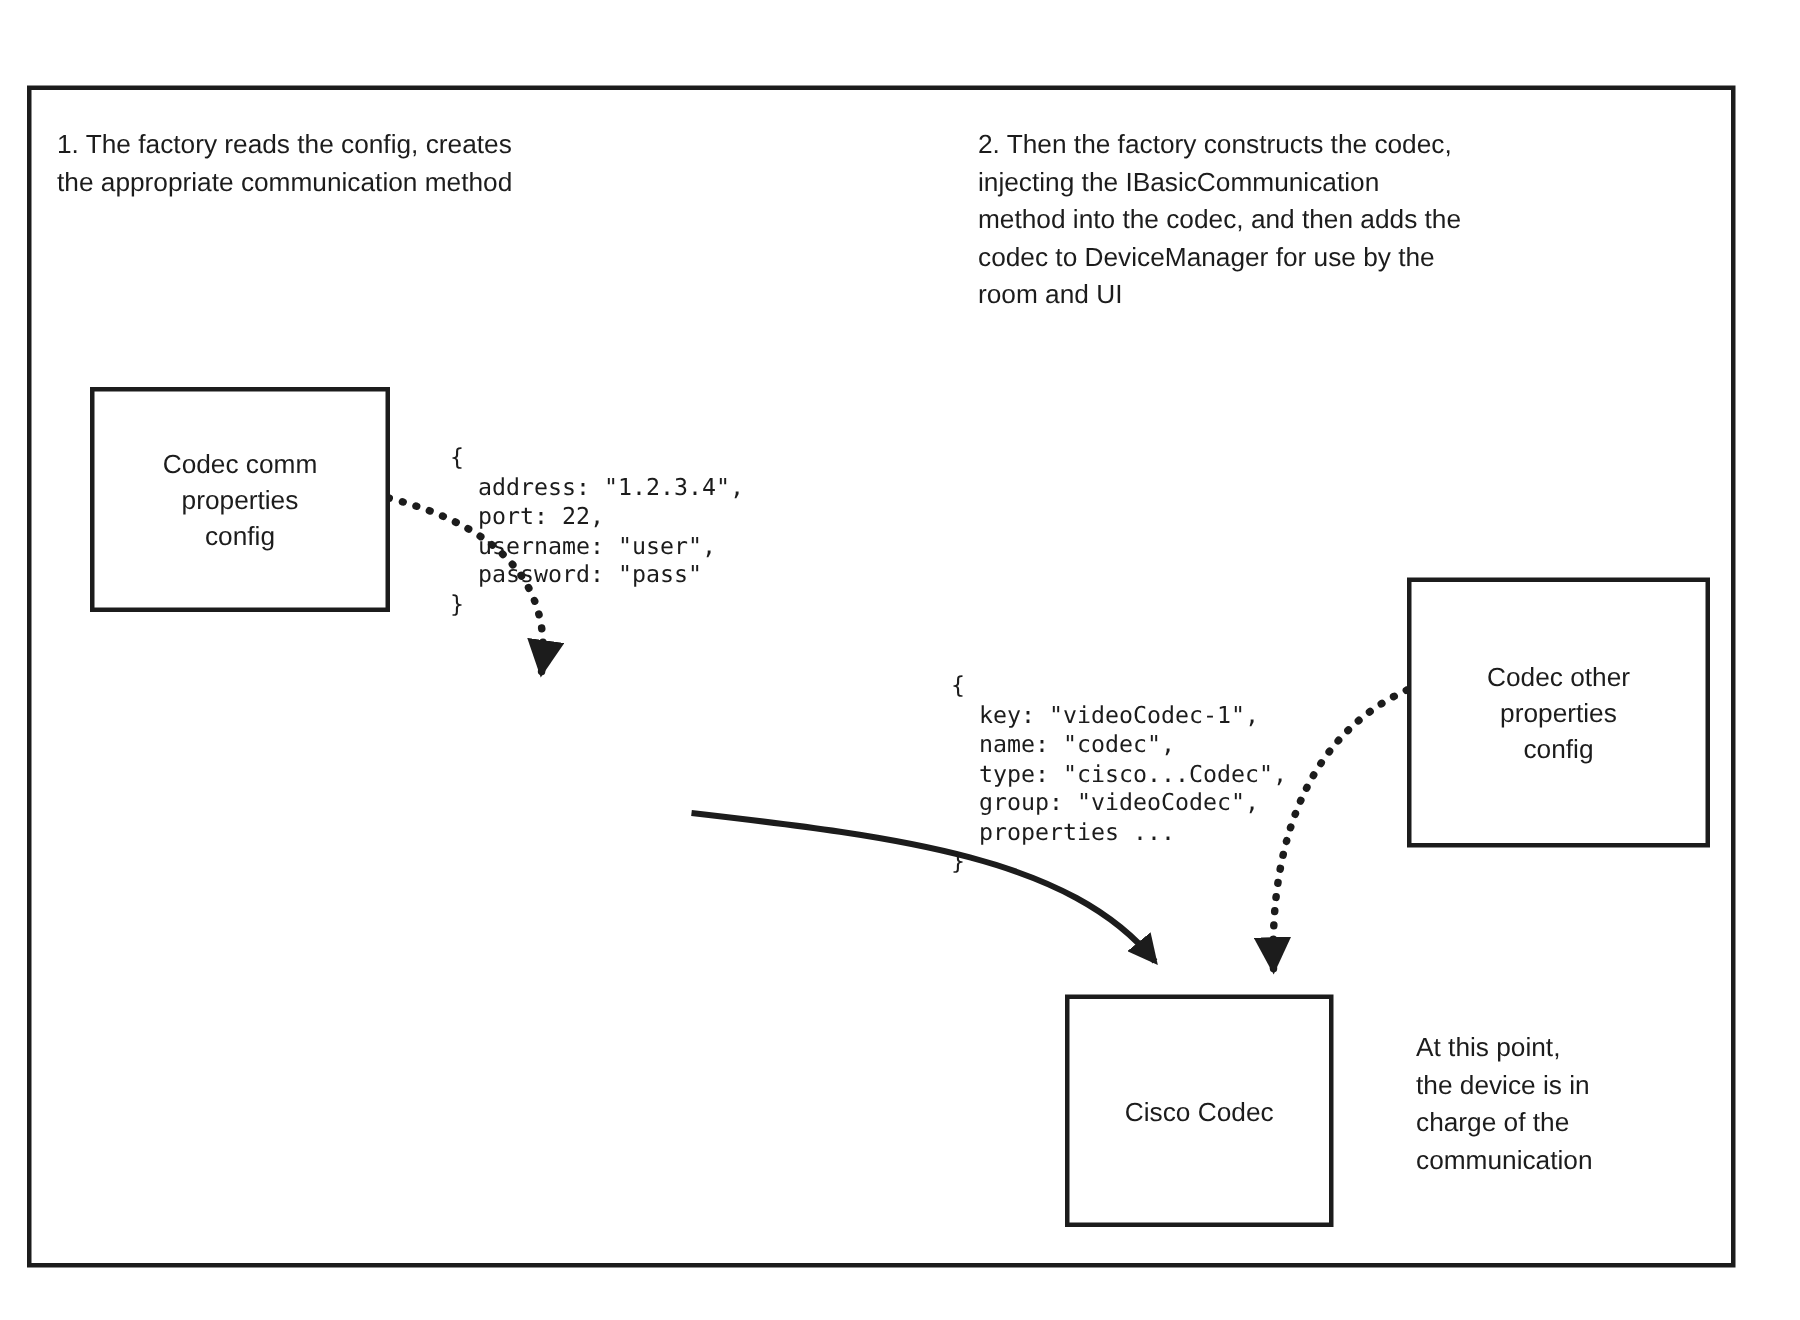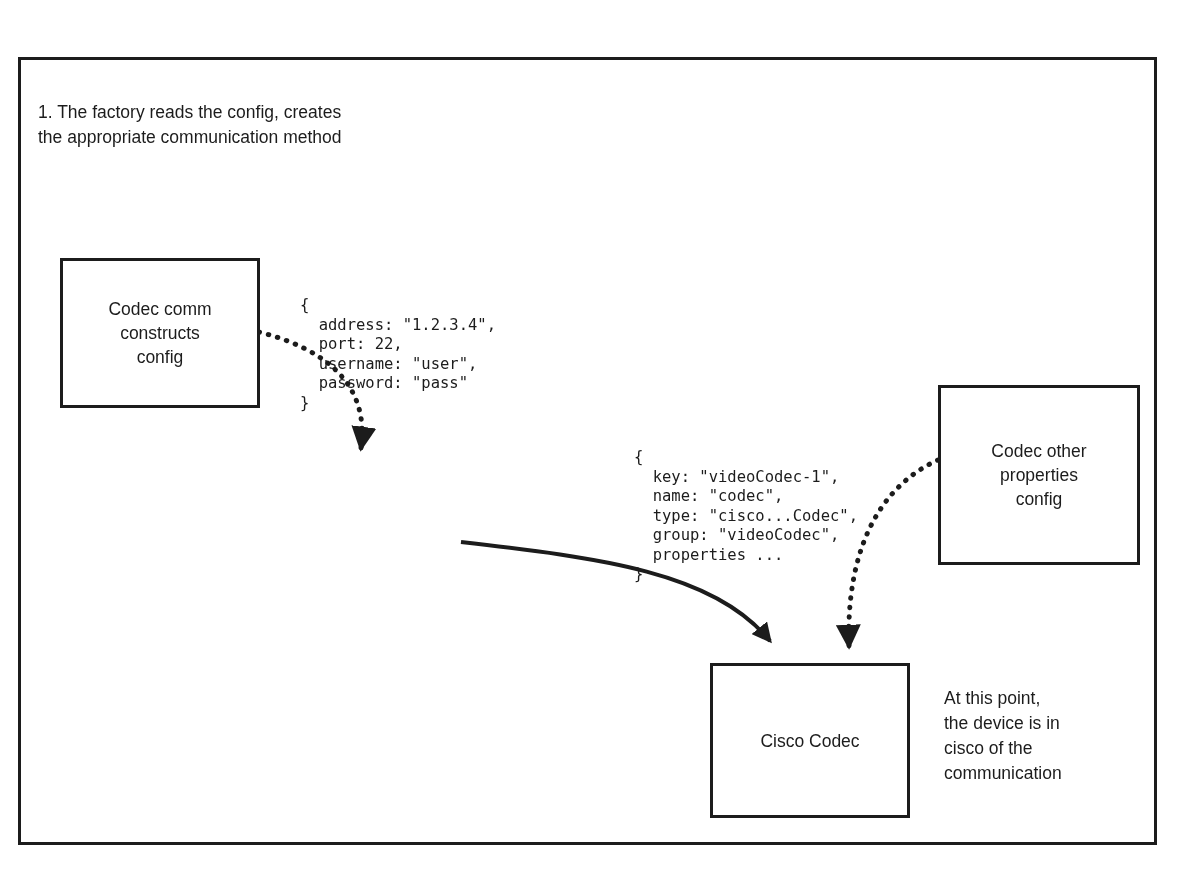--- a/index.html
+++ b/index.html
@@ -26,41 +26,41 @@
     box-sizing: border-box;
     background: transparent;
   }
   .note {
     position: absolute;
     font-size: 17.5px;
     line-height: 25px;
     white-space: pre;
     color: #1c1c1c;
   }
-  #note-step1 { left: 38px;  top: 84px; margin-top: 16px; }
+  #note-step1 { left: 38px;  top: 84px; }
   #note-step2 { left: 652px; top: 84px; }
   #note-at-this-point { left: 944px; top: 686px; }
 
   .dbox {
     position: absolute;
     box-sizing: border-box;
     border: 3px solid #1c1c1c;
     background: #ffffff;
     display: flex;
     align-items: center;
     justify-content: center;
     text-align: center;
     font-size: 17.5px;
     line-height: 24px;
     white-space: pre;
   }
   #box-codec-comm   { left: 60px;  top: 258px; width: 200px; height: 150px; }
   #box-ssh-client   { left: 260px; top: 465px; width: 200px; height: 155px; }
   #box-codec-other  { left: 938px; top: 385px; width: 202px; height: 180px; }
-  #box-cisco-codec  { left: 710px; top: 663px; width: 200px; height: 155px; }
+  #box-cisco-codec  { left: 710px; top: 663px; width: 179px; height: 155px; }
 
   .code {
     position: absolute;
     font-family: "DejaVu Sans Mono", monospace;
     font-size: 15.5px;
     line-height: 19.5px;
     white-space: pre;
     color: #1c1c1c;
   }
   #code-comm  { left: 300px; top: 296px; }
@@ -101,29 +101,34 @@
       </marker>
     </defs>
     <path class="arrow-dotted" d="M 259 332 C 322 348, 370 382, 361 448" marker-end="url(#arrowhead)"></path>
     <path class="arrow-solid" d="M 461 542 C 600 558, 714 572, 770 641" marker-end="url(#arrowhead)"></path>
     <path class="arrow-dotted" d="M 938 460 C 876 488, 846 555, 849 646" marker-end="url(#arrowhead)"></path>
   </svg>
 
   <div class="note" id="note-step1">1. The factory reads the config, creates
 the appropriate communication method</div>
 
+  <div class="note" id="note-step2">2. Then the factory constructs the codec,
+injecting the IBasicCommunication
+method into the codec, and then adds the
+codec to DeviceManager for use by the
+room and UI</div>
 
   <div class="note" id="note-at-this-point">At this point,
 the device is in
-cisco of the
+charge of the
 communication</div>
 
   <div class="dbox" id="box-codec-comm">
     <span>Codec comm
-constructs
+properties
 config</span>
   </div>
 
 
   <div class="dbox" id="box-codec-other">
     <span>Codec other
 properties
 config</span>
   </div>
 

